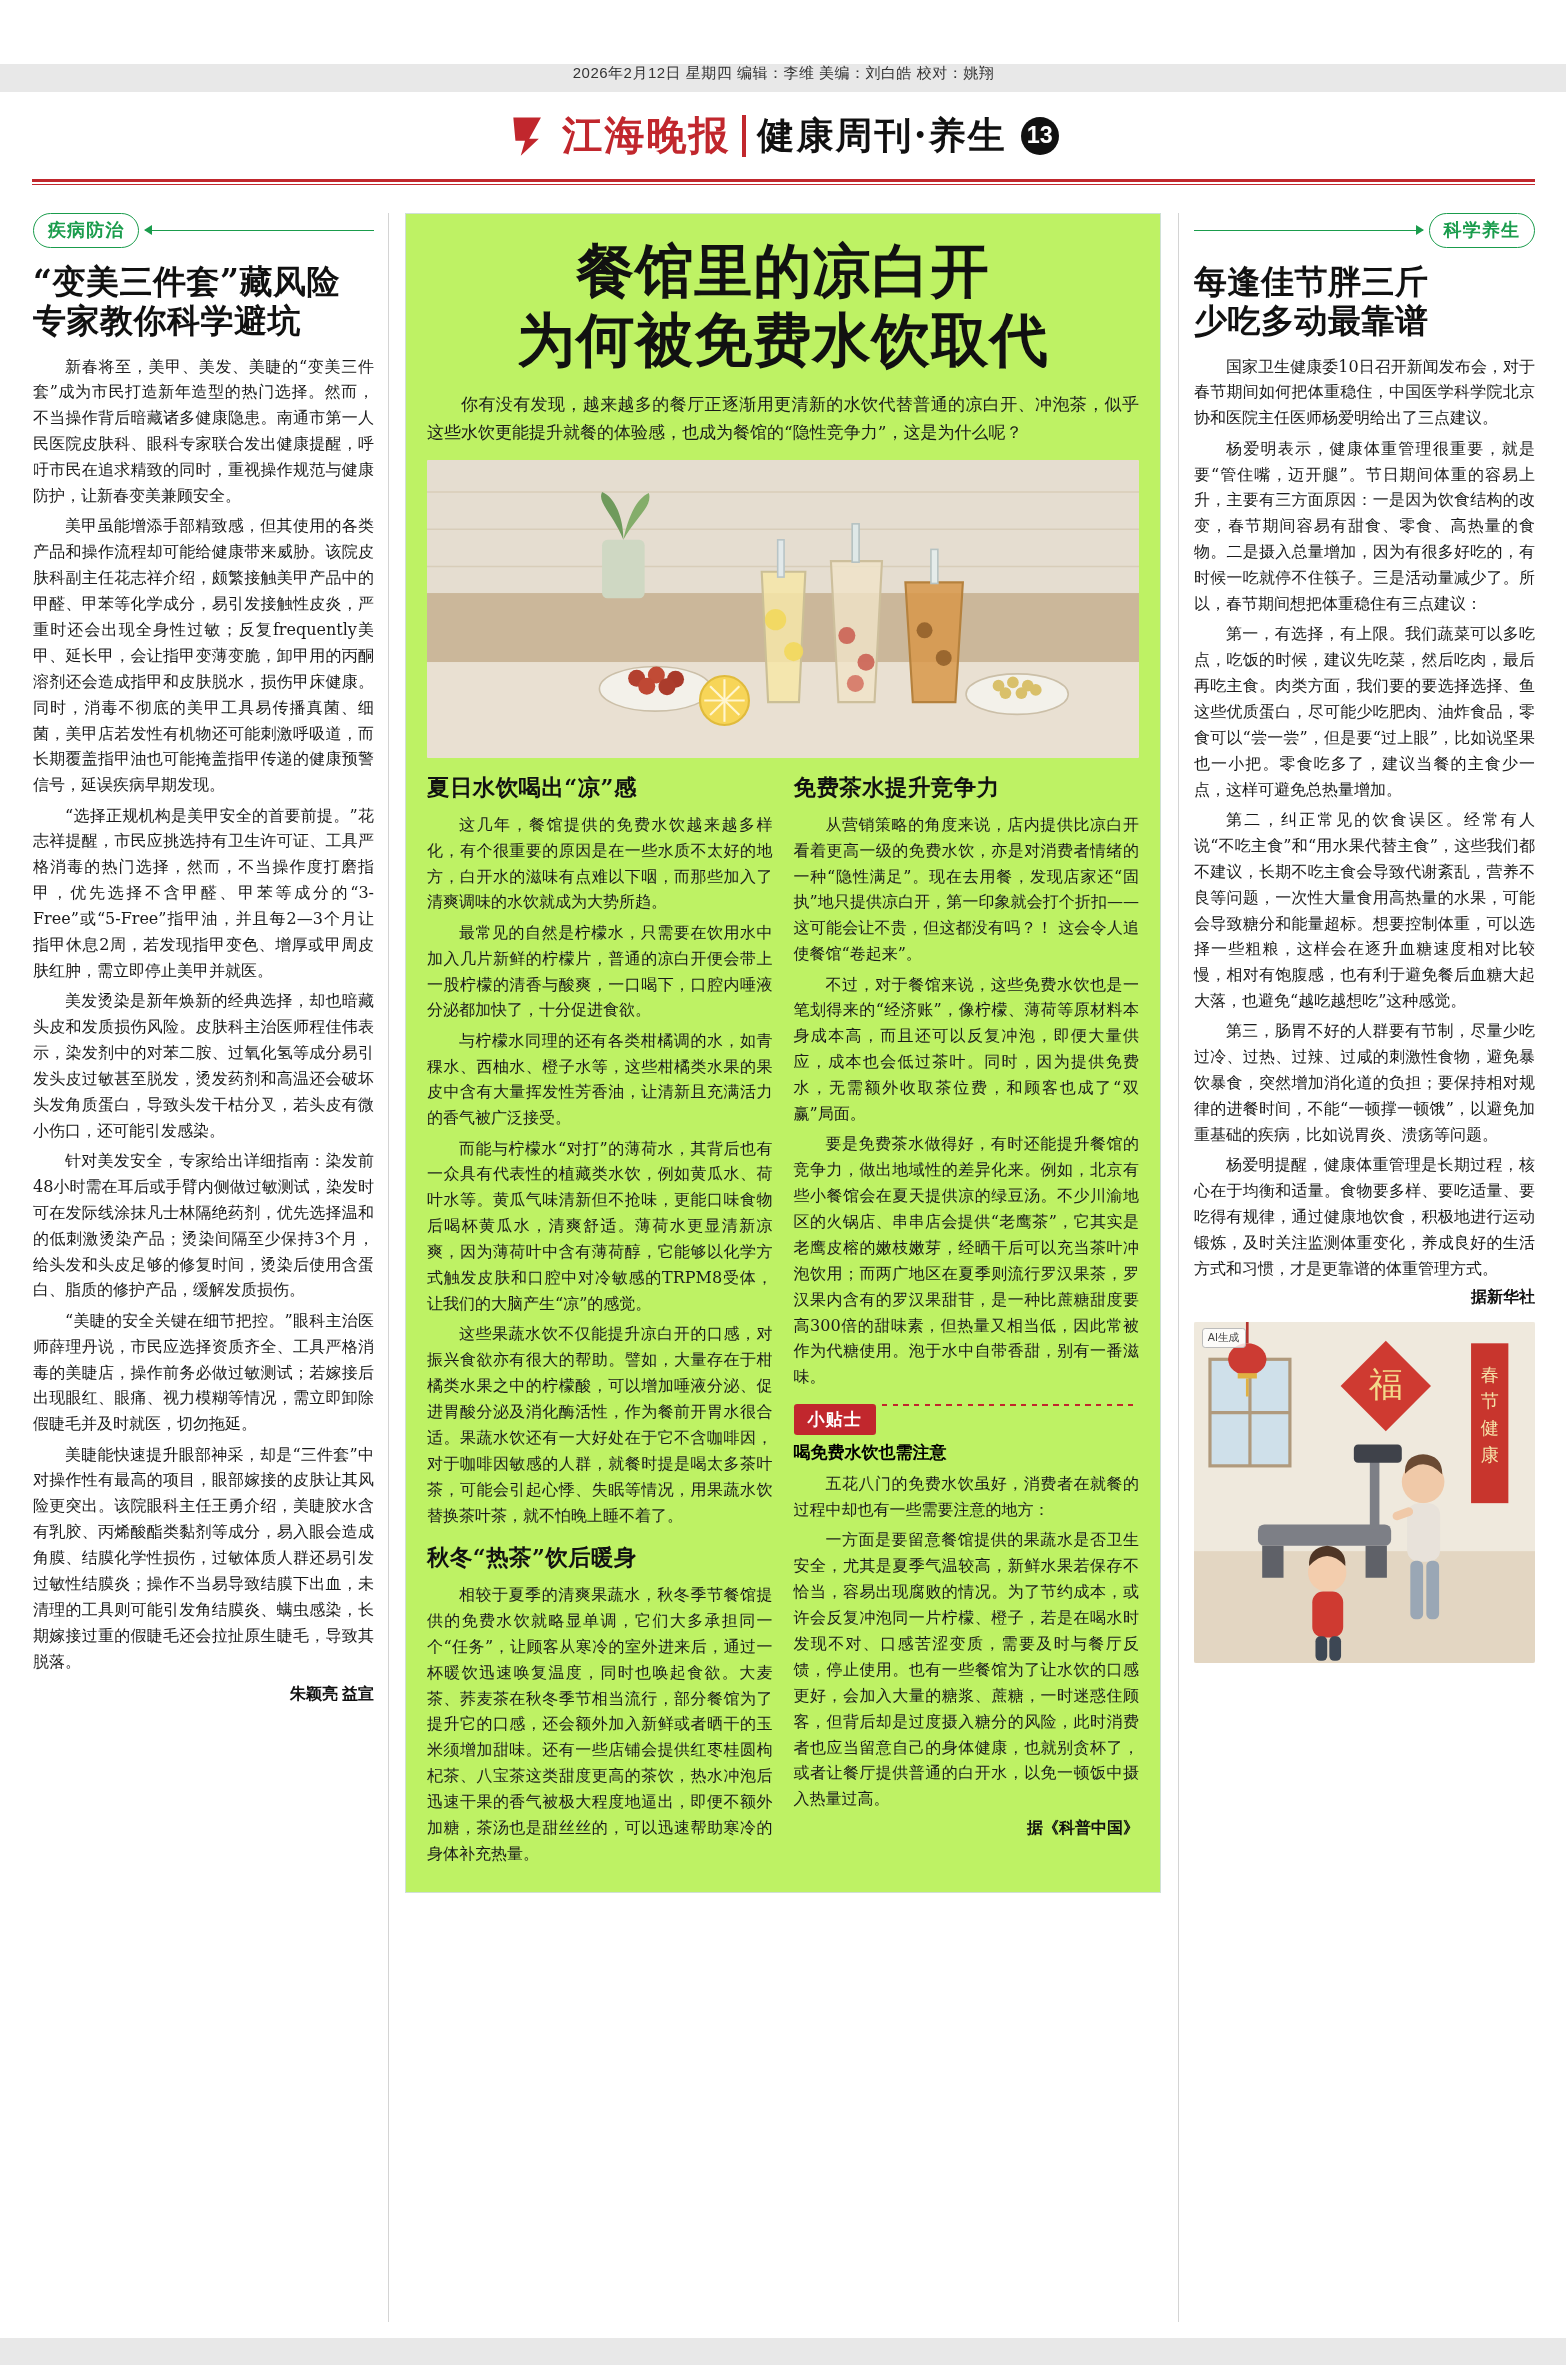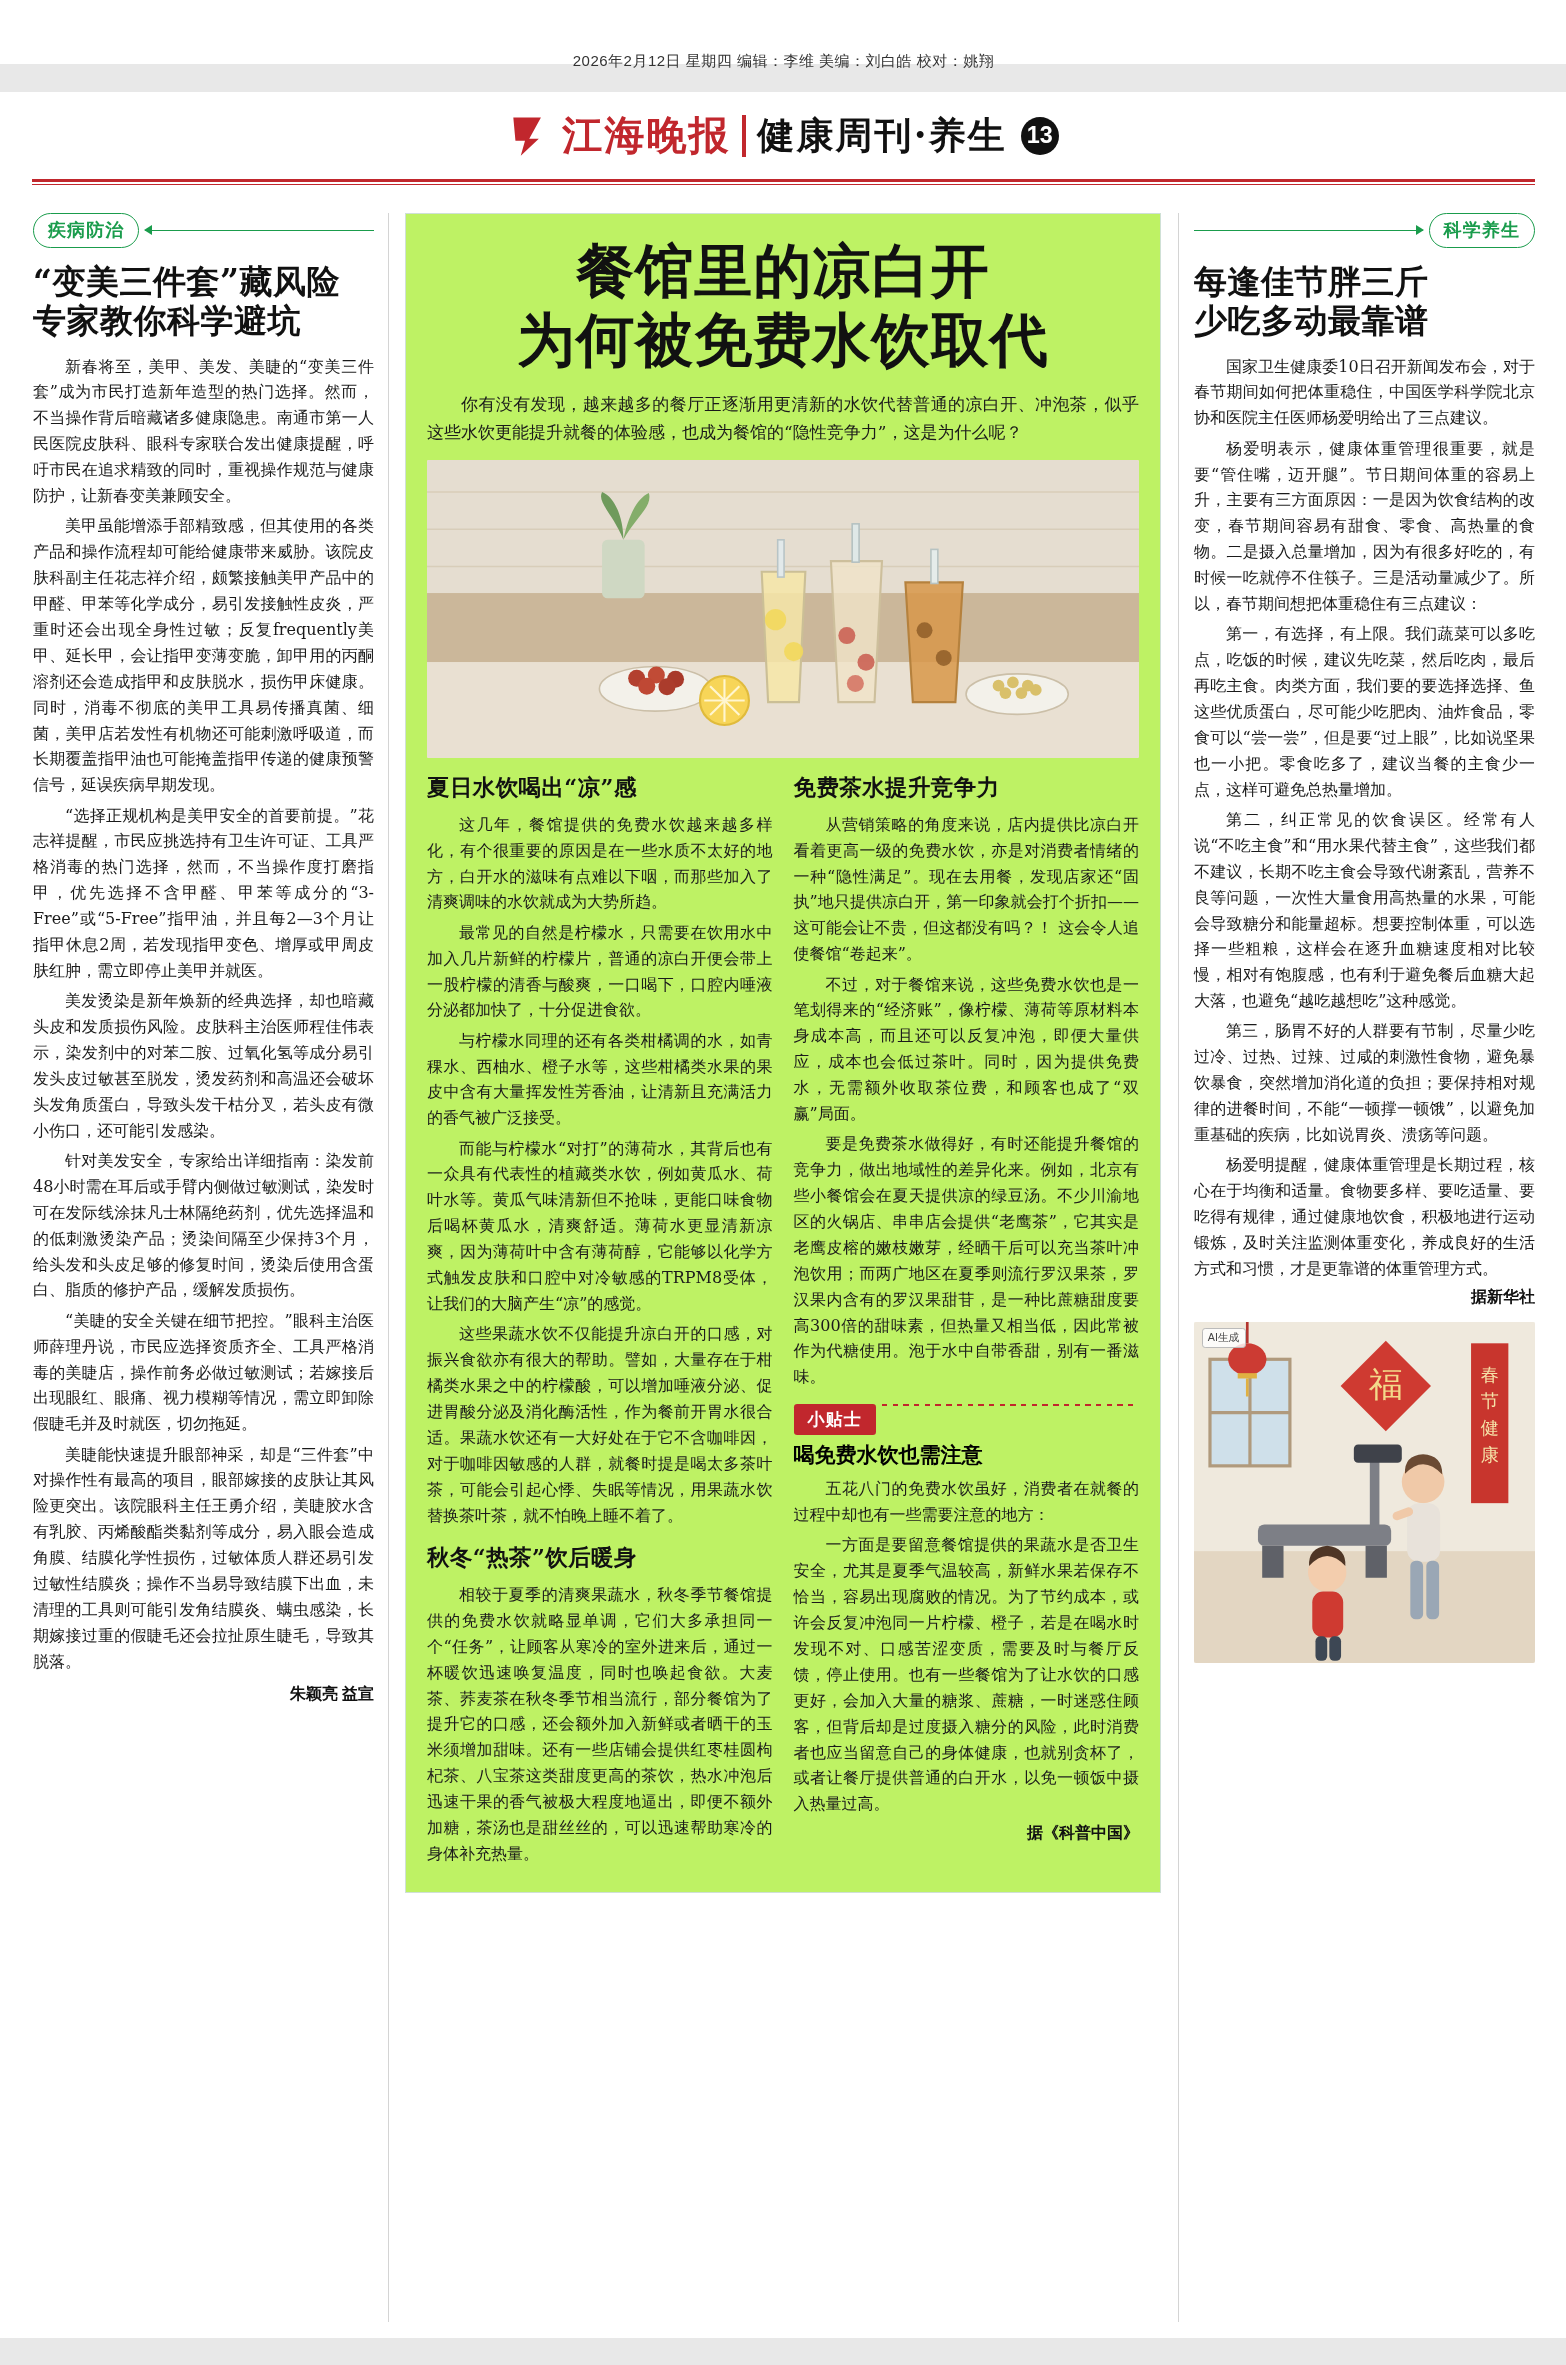--- a/index.html
+++ b/index.html
@@ -6,21 +6,21 @@
   body{font-family:"Liberation Serif","DejaVu Serif",serif;}
   .page{
     width:1567px;height:2366px;background:#ffffff;position:relative;overflow:hidden;
     box-sizing:border-box;
   }
   
   .topbar{
     position:absolute;left:0;top:64px;width:1567px;height:28px;background:#e8e8e8;
   }
   .topline{
-    position:absolute;left:0;top:52px;width:1567px;text-align:center;
+    position:absolute;left:0;top:64px;width:1567px;text-align:center;
     font-size:15px;color:#333;letter-spacing:0.5px;font-family:"Liberation Sans","DejaVu Sans",sans-serif;
   }
   .masthead{
     position:absolute;left:0;top:101px;width:1567px;height:69px;
     display:flex;align-items:center;justify-content:center;gap:0;
   }
   .logo-mark{
     width:51px;height:51px;display:flex;align-items:center;justify-content:center;
   }
   .logo-mark svg{display:block;}
@@ -116,21 +116,21 @@
   .tip-badge{
     display:flex;align-items:flex-start;gap:6.4px;margin-bottom:6px;
   }
   .tip-badge .tb{
     background:#c1272d;color:#fff;font-size:17px;font-weight:bold;padding:3.7px 14px;border-radius:3.2px;
     font-family:"DejaVu Serif",serif;letter-spacing:1.1px;
   }
   .tip-badge .dots{
     flex:1;height:2.1px;background:repeating-linear-gradient(90deg,#c1272d 0 5.3px,transparent 5.3px 10.7px);
   }
-  .tip-title{font-size:21px;font-weight:bold;margin:3.2px 0 7.5px 0;font-family:"DejaVu Serif",serif;}
+  .tip-title{font-size:17px;font-weight:bold;margin:3.2px 0 7.5px 0;font-family:"DejaVu Serif",serif;}
 
   
   .r-illus{
     width:341px;height:341px;margin-top:14px;border-radius:2.1px;overflow:hidden;position:relative;
     background:#f3ece2;
   }
   .ai-tag{
     position:absolute;left:7.5px;top:6.4px;background:rgba(255,255,255,.82);border:0.5px solid #bbb;
     border-radius:3.2px;font-size:10.7px;padding:1.6px 5.3px;color:#444;
     font-family:"Liberation Sans","DejaVu Sans",sans-serif;

